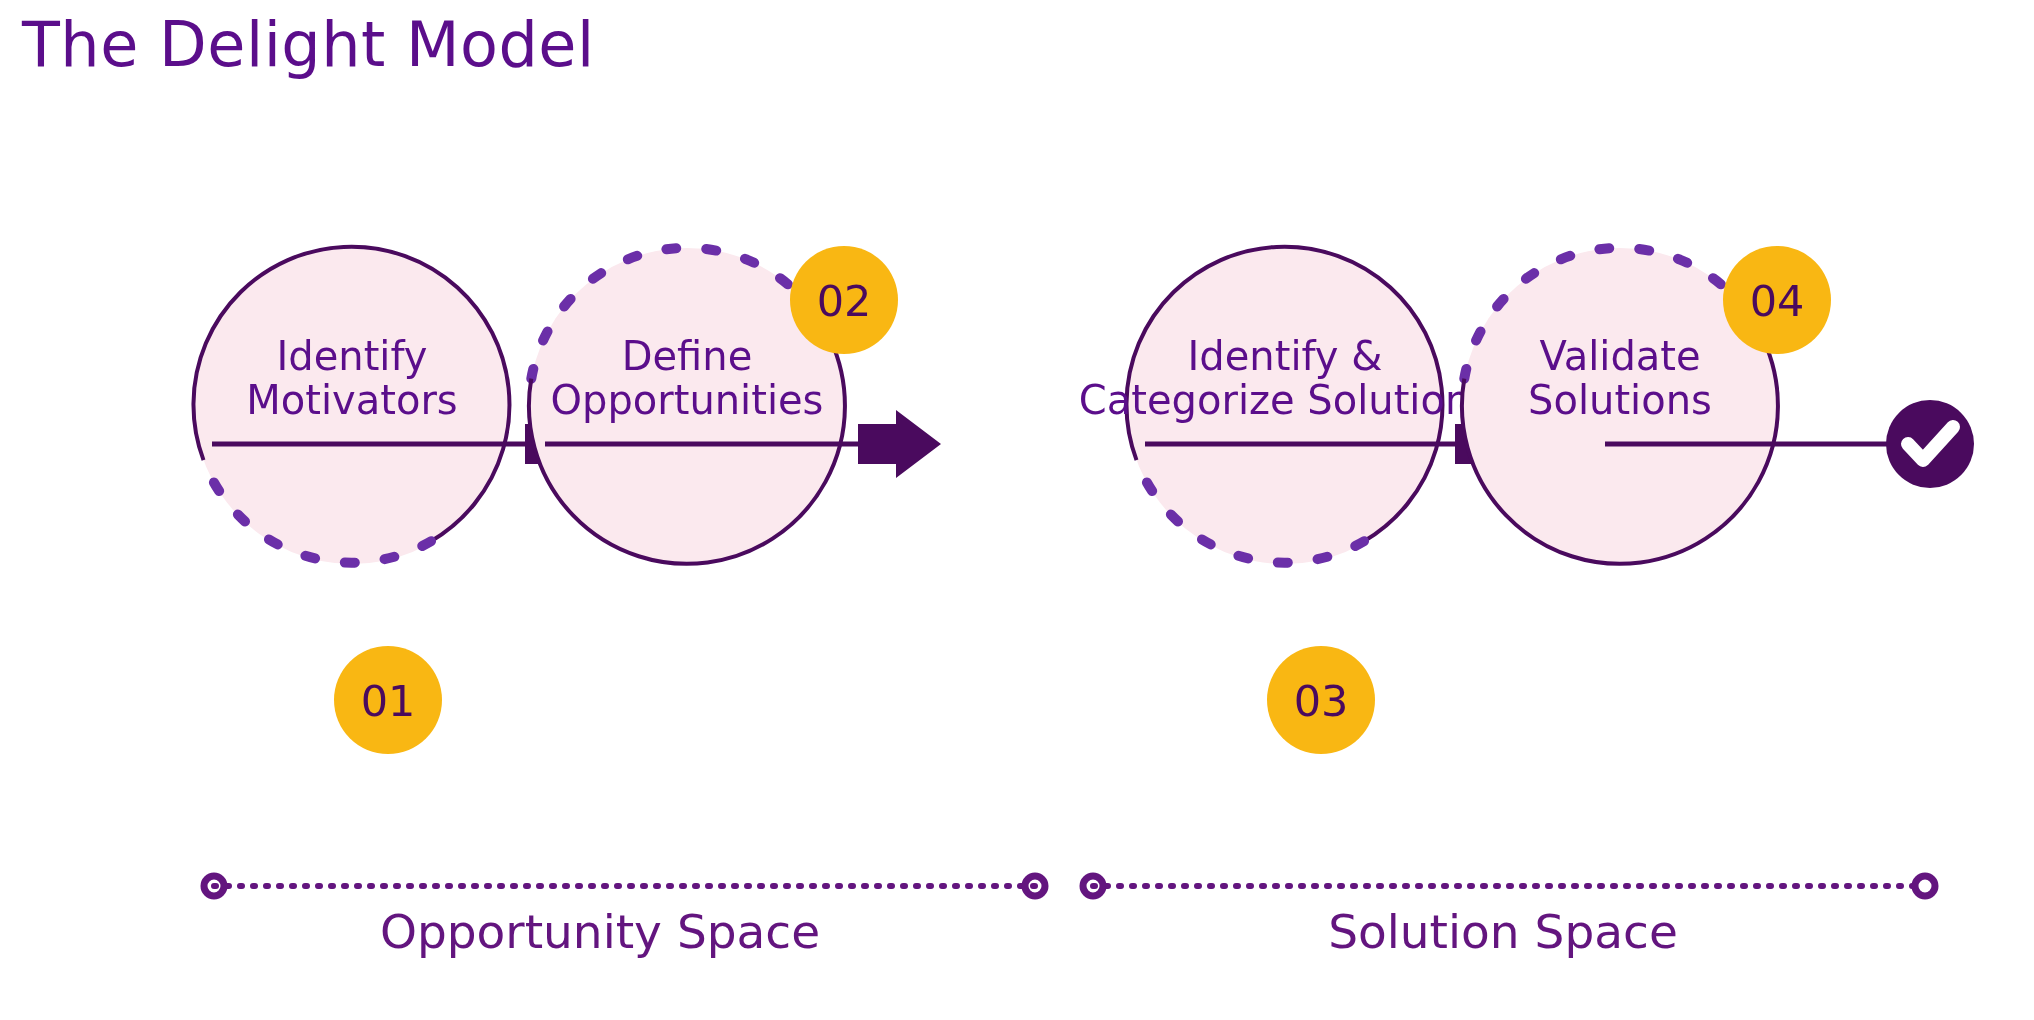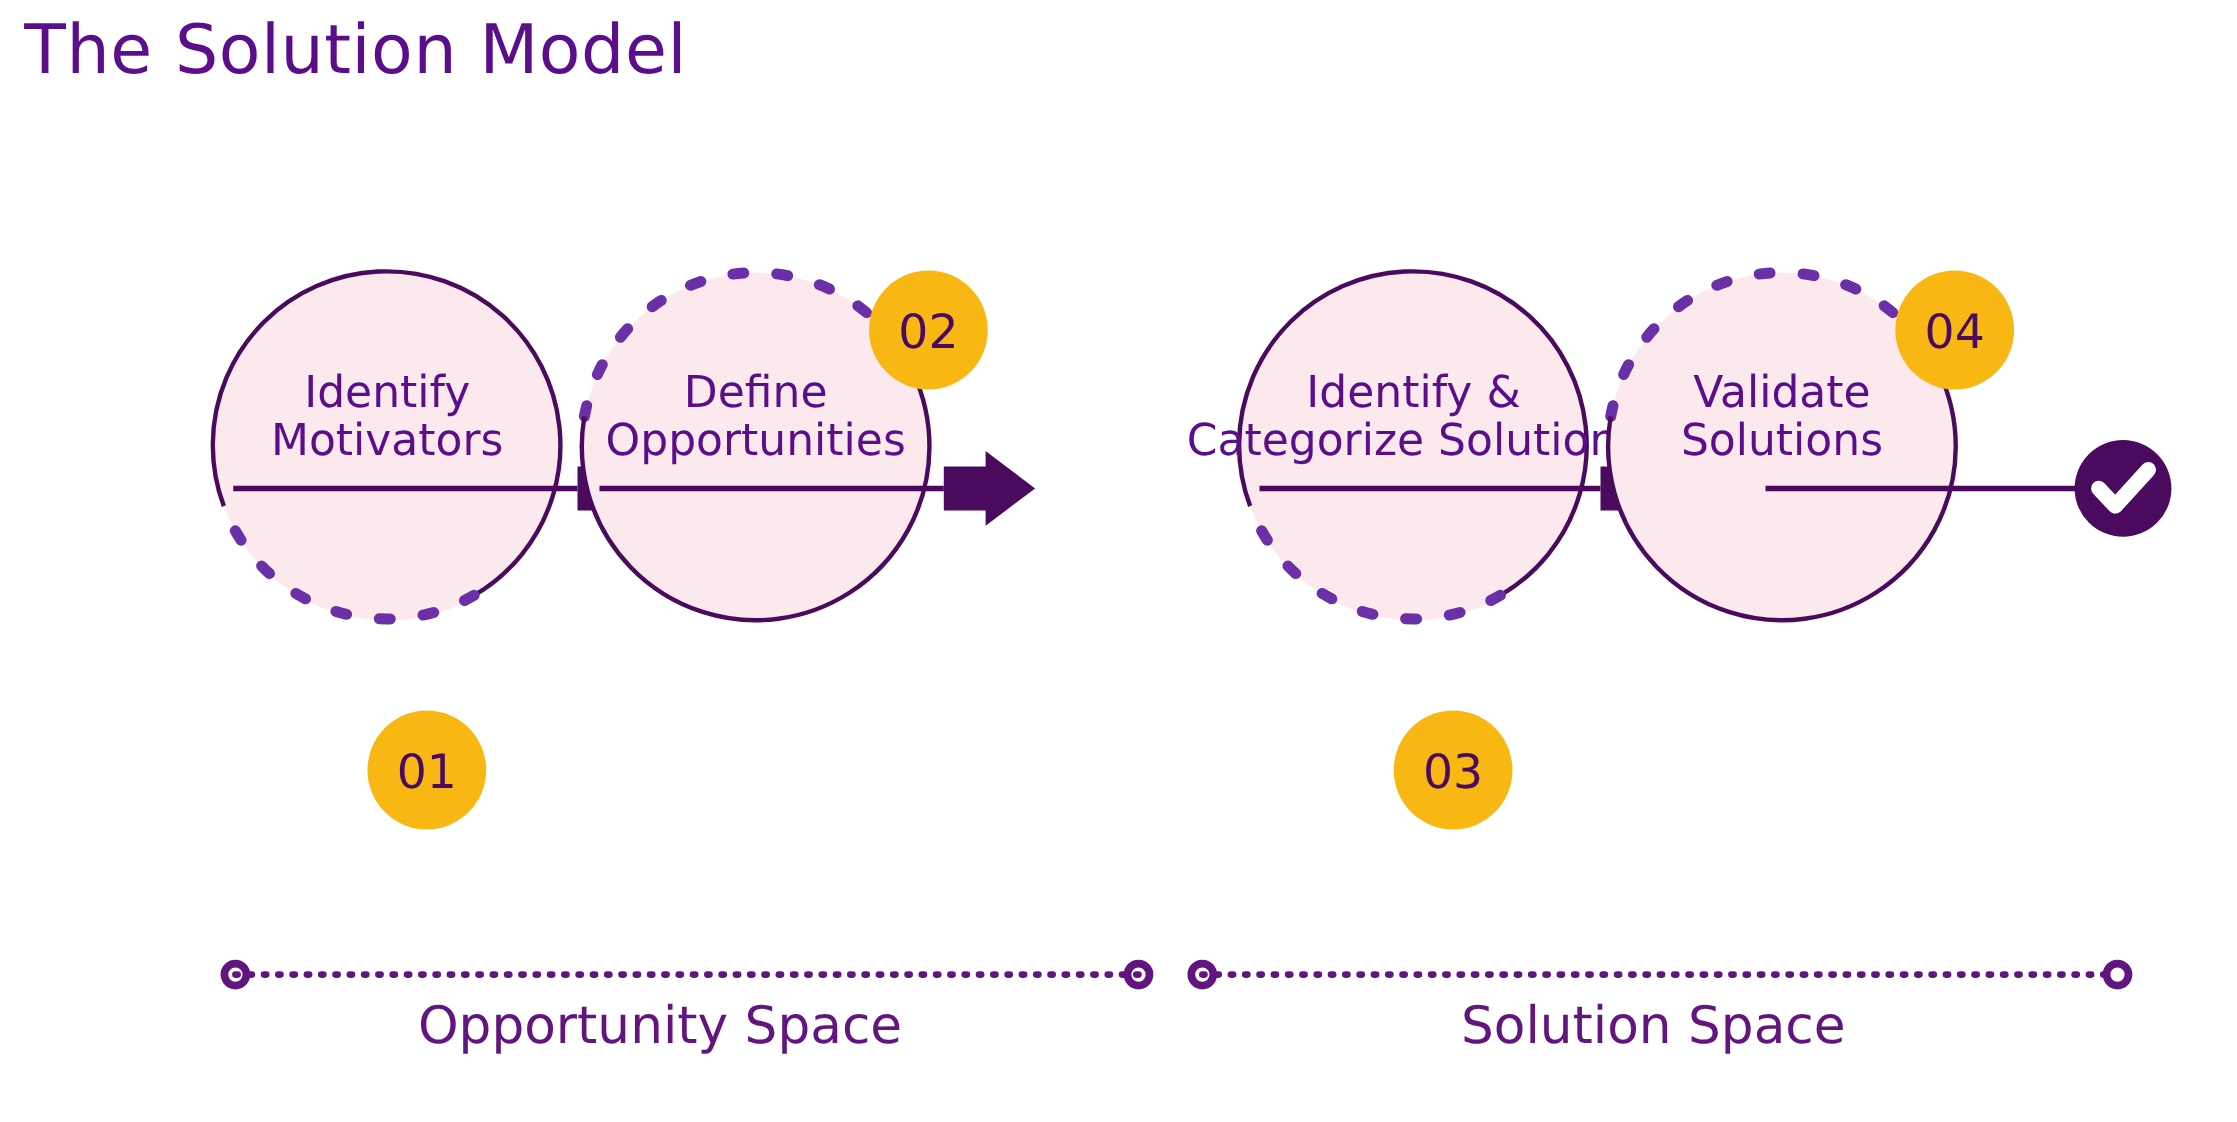--- a/index.html
+++ b/index.html
@@ -40,21 +40,21 @@
   .space-label{
     font-family:"DejaVu Sans","Liberation Sans",sans-serif;
     fill:#63157F;
     font-size:47px;
     text-anchor:middle;
   }
 </style>
 </head>
 <body>
 
-<div id="page-title">The Solution Model</div>
+<div id="page-title">The Delight Model</div>
 
 <svg id="diagram" viewBox="0 0 2034 1020">
 
   <g>
     <circle cx="352" cy="406" r="158" fill="#FBE9EE" stroke="none"></circle>
 
     <path d="M 203.5 460.1 A 158 158 0 1 1 431 541.2" fill="none" stroke="#4A0A5E" stroke-width="4"></path>
 
     <path d="M 431 541.2 A 158 158 0 0 1 203.5 460.1" fill="none" stroke="#6B2FA8" stroke-width="10" stroke-linecap="round" stroke-dasharray="10 30"></path>
 

